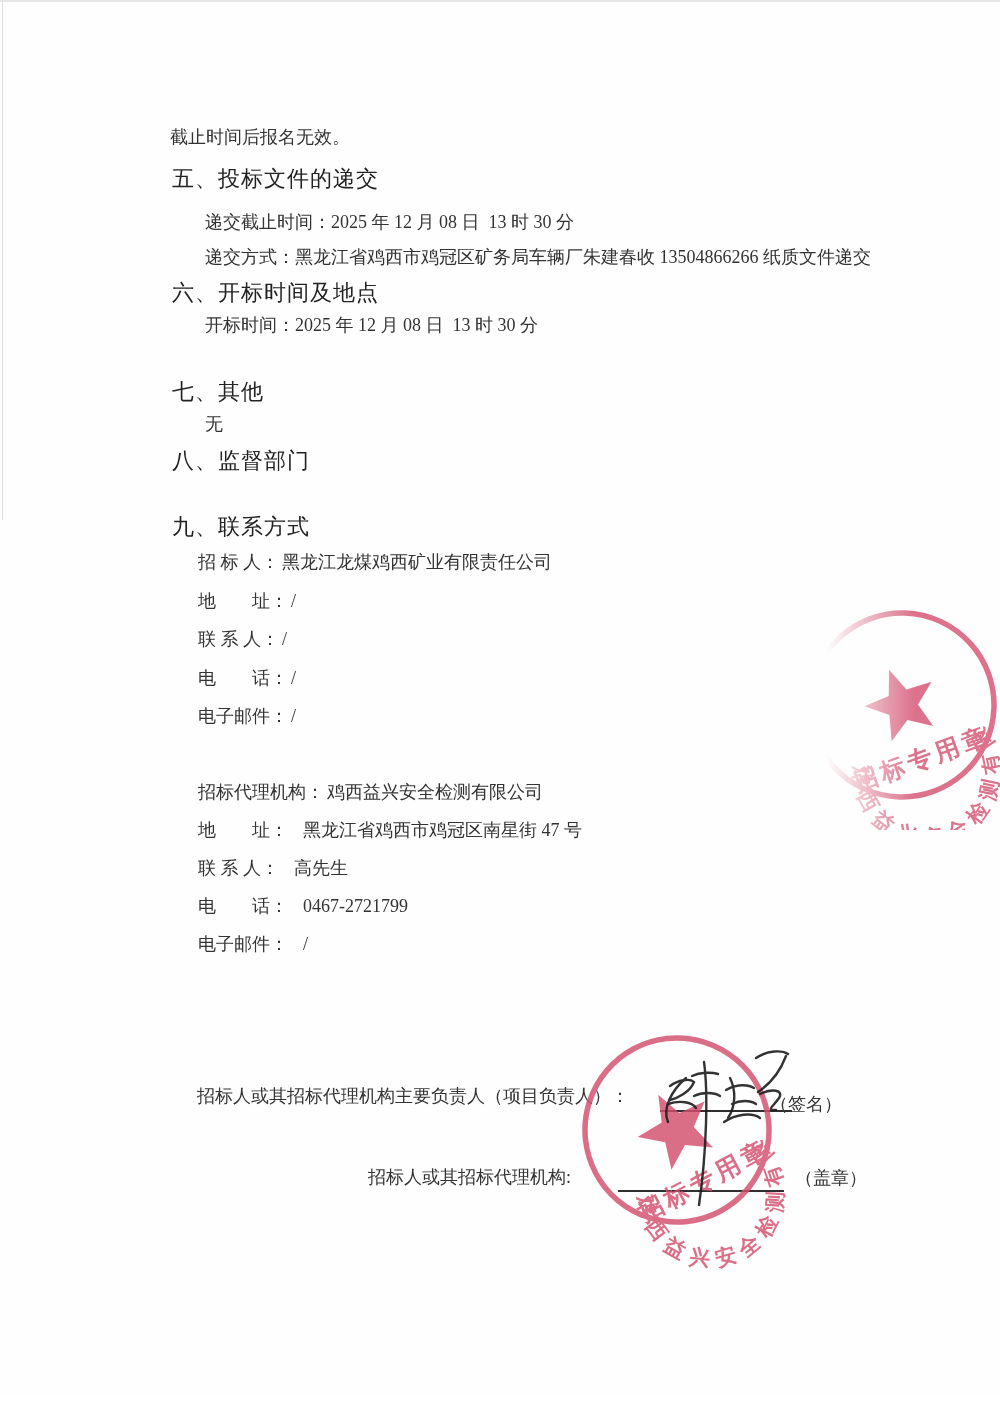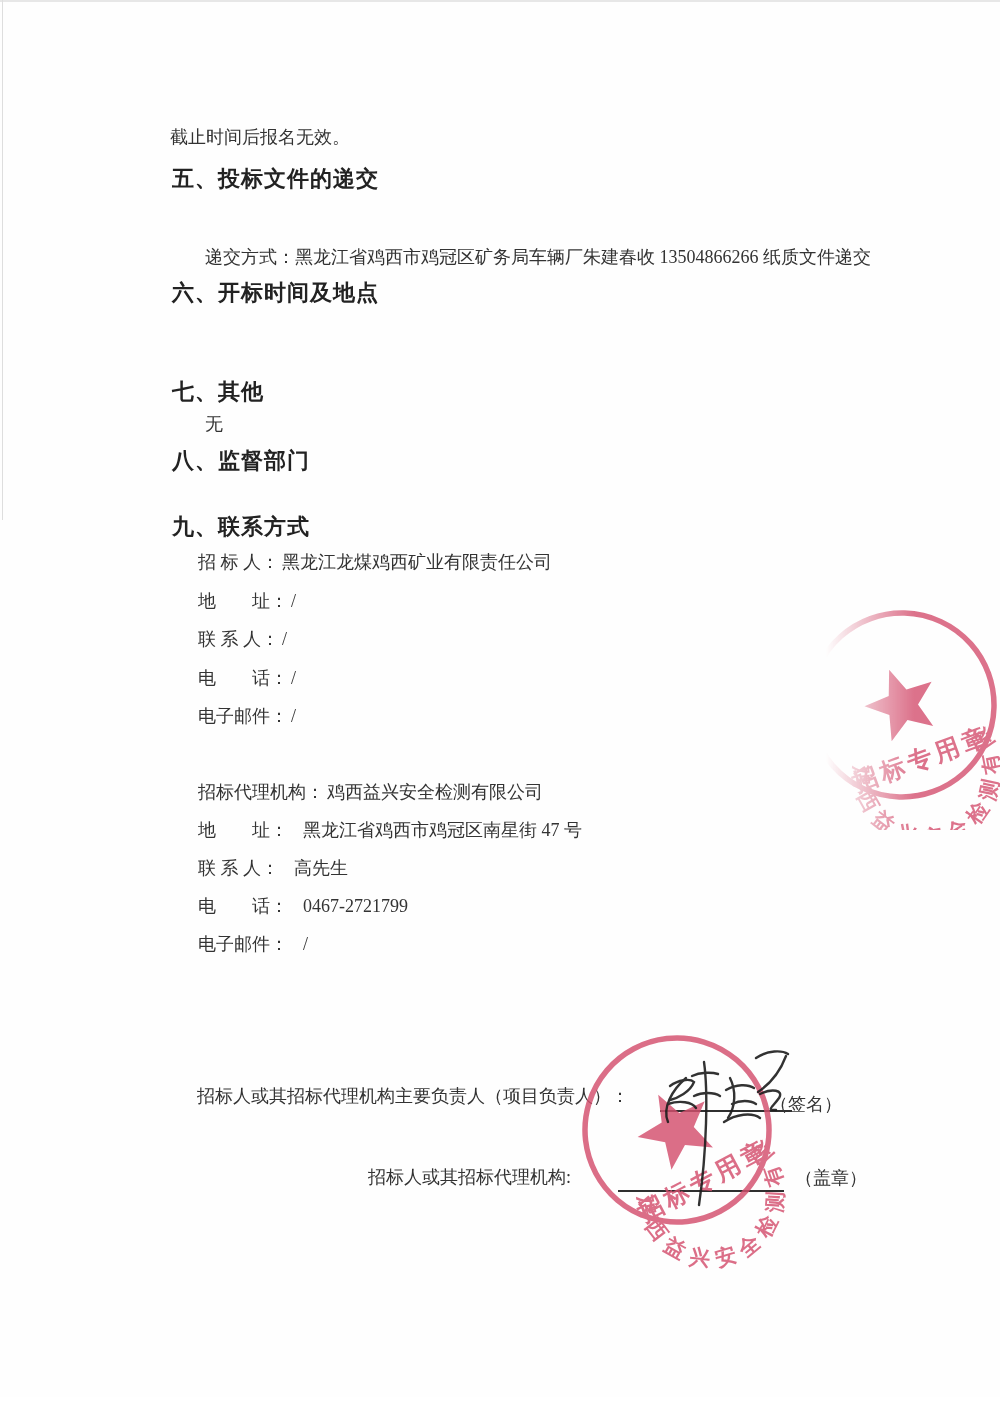--- a/index.html
+++ b/index.html
@@ -9,41 +9,43 @@
     background:#fefefe;
     font-family:"Liberation Serif","DejaVu Serif",serif;
     overflow:hidden;
   }
   .edge-top{position:absolute;left:0;top:0;width:100%;height:2px;background:#e7e7e7;}
   .edge-left{position:absolute;left:2px;top:0;width:1px;height:520px;background:#dedede;}
   .scan-mark{position:absolute;left:0;top:1411px;width:50px;height:5px;
     background:linear-gradient(to right,#3c3c3c,#8a8a8a 60%,rgba(200,200,200,0));
     transform:rotate(-0.6deg);}
   .t{position:absolute;white-space:pre;color:#333;line-height:1.25;}
-  .h{font-size:22px;font-weight:700;color:#222;letter-spacing:1px;}
+  .h{font-size:22px;font-weight:400;color:#222;letter-spacing:1px;}
   .b{font-size:18px;}
   .vg1{margin-left:3px;}
   .vg2{margin-left:15px;}
   .ul{position:absolute;height:2px;background:#2f2f2f;}
   .seals{position:absolute;left:0;top:0;pointer-events:none;}
   .seal-text{font-family:"Liberation Serif","DejaVu Serif",serif;font-weight:700;}
 </style>
 </head>
 <body>
 
 <div class="page">
   <div class="edge-top"></div>
   <div class="edge-left"></div>
 
   <div class="t b" style="left:170px;top:126px">截止时间后报名无效。</div>
 
   <div class="t h" style="left:172px;top:165px">五、投标文件的递交</div>
+  <div class="t b" style="left:205px;top:211px">递交截止时间：2025 年 12 月 08 日  13 时 30 分</div>
   <div class="t b" style="left:205px;top:246px">递交方式：黑龙江省鸡西市鸡冠区矿务局车辆厂朱建春收 13504866266 纸质文件递交</div>
 
   <div class="t h" style="left:172px;top:279px">六、开标时间及地点</div>
+  <div class="t b" style="left:205px;top:314px">开标时间：2025 年 12 月 08 日  13 时 30 分</div>
 
   <div class="t h" style="left:172px;top:378px">七、其他</div>
   <div class="t b" style="left:205px;top:413px">无</div>
 
   <div class="t h" style="left:172px;top:447px">八、监督部门</div>
 
   <div class="t h" style="left:172px;top:513px">九、联系方式</div>
 
   <div class="t b" style="left:198px;top:551px"><span>招 标 人：</span><span class="vg1">黑龙江龙煤鸡西矿业有限责任公司</span></div>
   <div class="t b" style="left:198px;top:590px"><span>地　　址：</span><span class="vg1">/</span></div>

